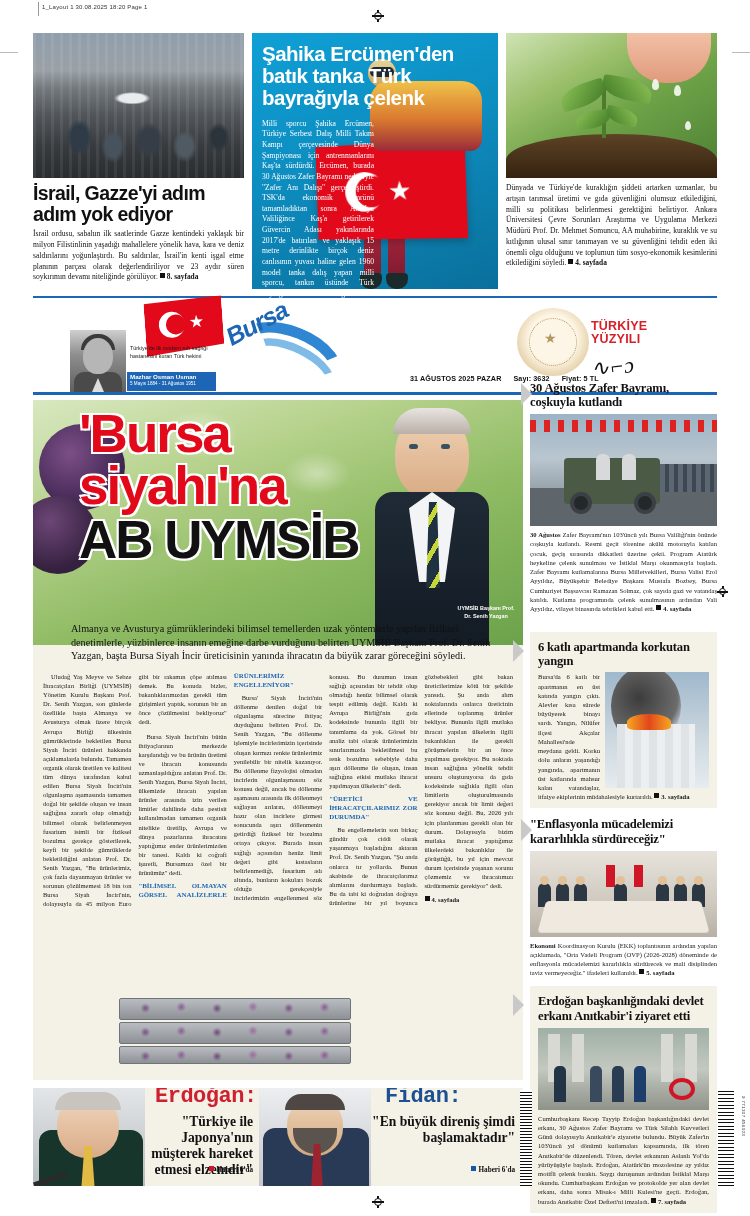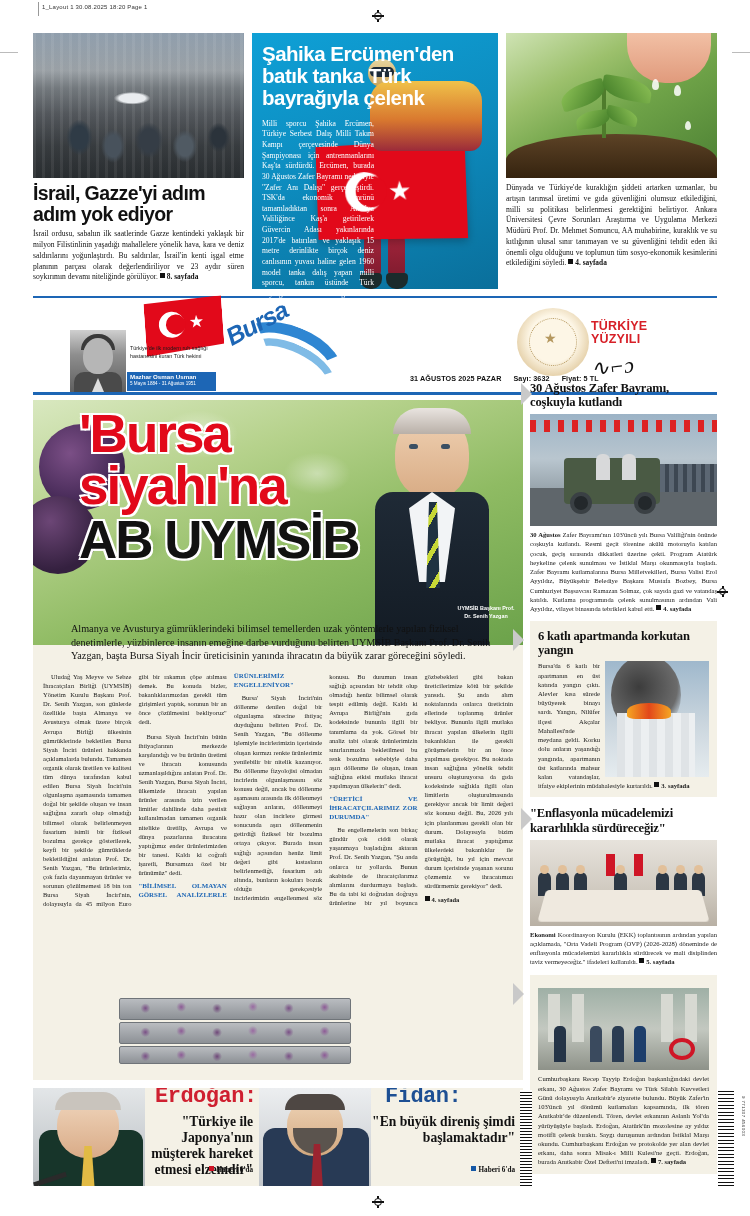--- a/index.html
+++ b/index.html
@@ -528,21 +528,21 @@
           <div class="m2"></div>
         <div class="wh w1"></div>
           <div class="wh w2"></div>
       </div>
       <div class="rc-body">
         <b>30 Ağustos</b><span> Zafer Bayramı'nın 103'üncü yılı Bursa Valiliği'nin önünde coşkuyla kutlandı. Resmi geçit törenine akülü motoruyla katılan çocuk, geçiş sırasında dikkatleri üzerine çekti. Program Atatürk heykeline çelenk sunulması ve İstiklal Marşı okunmasıyla başladı. Zafer Bayramı kutlamalarına Bursa Milletvekilleri, Bursa Valisi Erol Ayyıldız, Büyükşehir Belediye Başkanı Mustafa Bozbey, Bursa Cumhuriyet Başsavcısı Ramazan Solmaz, çok sayıda gazi ve vatandaş katıldı. Kutlama programında çelenk sunulmasının ardından Vali Ayyıldız, vilayet binasında tebrikleri kabul etti.</span>
         <b style="white-space:nowrap"><span class="sq"></span><span>4. sayfada</span></b>
       </div>
     </div>
 
-    <div class="rc-box" style="position:relative;margin-top:8px">
+    <div class="rc-box" style="position:relative;margin-top:19px">
       <div class="arrow" style="top:8px;left:-17px"></div>
       <div class="rc-hl">6 katlı apartmanda korkutan yangın</div>
       <div style="overflow:hidden;margin-top:4px">
         <div class="ph-fire">
           <div class="smoke"></div>
             <div class="bld"></div>
             <div class="flame"></div>
         </div>
         <div class="rc-body" style="margin-top:0">
           <span>Bursa'da 6 katlı bir apartmanın en üst katında yangın çıktı. Alevler kısa sürede büyüyerek binayı sardı. Yangın, Nilüfer ilçesi Akçalar Mahallesi'nde meydana geldi. Korku dolu anların yaşandığı yangında, apartmanın üst katlarında mahsur kalan vatandaşlar, itfaiye ekiplerinin müdahalesiyle kurtarıldı.</span>
@@ -574,20 +574,21 @@
         <div class="table"></div>
       </div>
       <div class="rc-body">
         <b>Ekonomi</b><span> Koordinasyon Kurulu (EKK) toplantısının ardından yapılan açıklamada, "Orta Vadeli Program (OVP) (2026-2028) döneminde de enflasyonla mücadelemizi kararlılıkla sürdürecek ve mali disiplinden taviz vermeyeceğiz." ifadeleri kullanıldı.</span>
         <b style="white-space:nowrap"><span class="sq"></span><span>5. sayfada</span></b>
       </div>
     </div>
 
     <div class="rc-box" style="position:relative;margin-top:9px">
       <div class="arrow" style="top:8px;left:-17px"></div>
+      <div class="rc-hl">Erdoğan başkanlığındaki devlet erkanı Anıtkabir'i ziyaret etti</div>
       <div class="rc-photo ph-anit" style="margin-top:5px">
         <div class="col" style="left:10px"></div>
           <div class="col" style="left:34px"></div>
         <div class="col" style="right:12px"></div>
           <div class="col" style="right:36px"></div>
         <div class="sold" style="left:16px"></div>
         <div class="sold" style="left:52px;background:#3a4a5e"></div>
         <div class="sold" style="left:74px;background:#2a3c52"></div>
         <div class="sold" style="left:96px;background:#1d3e6b"></div>
         <div class="wre"></div>

